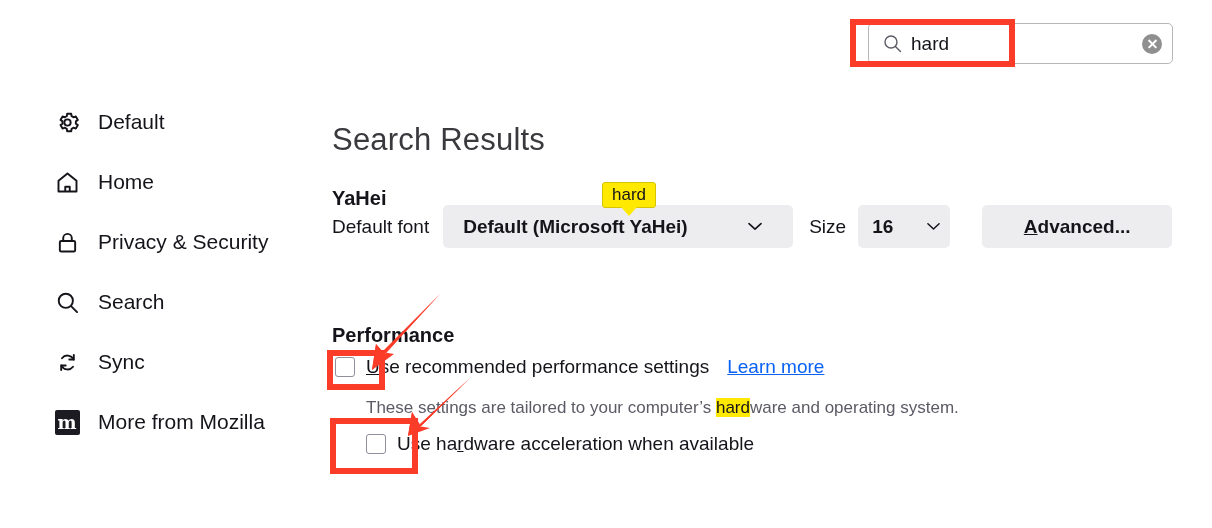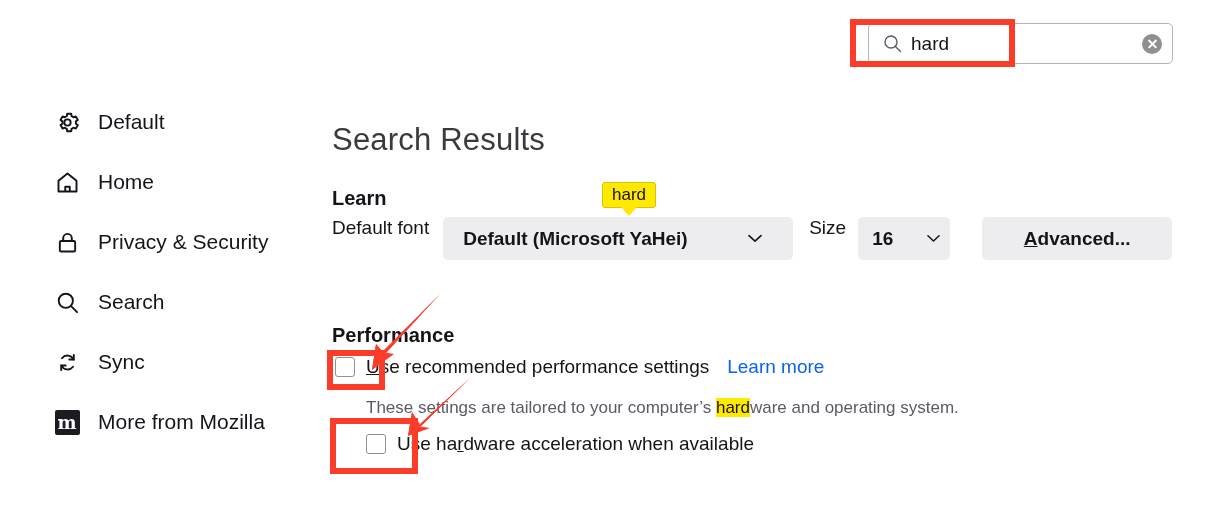--- a/index.html
+++ b/index.html
@@ -120,22 +120,23 @@
     font-size: 20px;
     font-weight: bold;
     color: #15141a;
   }
   #fonts-head { left: 0; top: 170px; }
   #perf-head  { left: 0; top: 307px; }
 
   
   #fonts-row {
     position: absolute;
-    left: 0; top: 217px;
-    display: flex;
+    left: 0; top: 205px;
+    display: flex;
+    align-items: center;
   }
   .field-label {
     font-size: 19px;
     color: #15141a;
     margin-right: 14px;
     white-space: nowrap;
   }
   .menulist {
     height: 43px;
     background: #ededf0;
@@ -218,20 +219,21 @@
   }
   .check-label {
     font-size: 19px;
     color: #15141a;
     white-space: nowrap;
   }
   .learn-more {
     margin-left: 18px;
     font-size: 19px;
     color: #0a62f4;
+    text-decoration: underline;
     cursor: pointer;
     white-space: nowrap;
   }
 
   #perf-desc {
     position: absolute;
     left: 34px; top: 398px;
     font-size: 17px;
     color: #5b5b66;
     white-space: nowrap;
@@ -328,21 +330,21 @@
       </span>
       <span class="nav-label">More from Mozilla</span>
     </div>
 
   </nav>
 
   <section id="main">
 
     <h1 id="page-title">Search Results</h1>
 
-    <h2 id="fonts-head" class="section-head">Learn</h2>
+    <h2 id="fonts-head" class="section-head">YaHei</h2>
 
     <div id="fonts-row">
       <span class="field-label">Default font</span>
 
       <div id="font-menulist" class="menulist">
         <span class="ml-text">Default (Microsoft YaHei)</span>
         <svg class="chev" width="14" height="9" viewBox="0 0 14 9">
           <path d="M1 1.6 7 7.2l6-5.6" fill="none" stroke="#15141a" stroke-width="1.6" stroke-linecap="round" stroke-linejoin="round"></path>
         </svg>
       </div>

